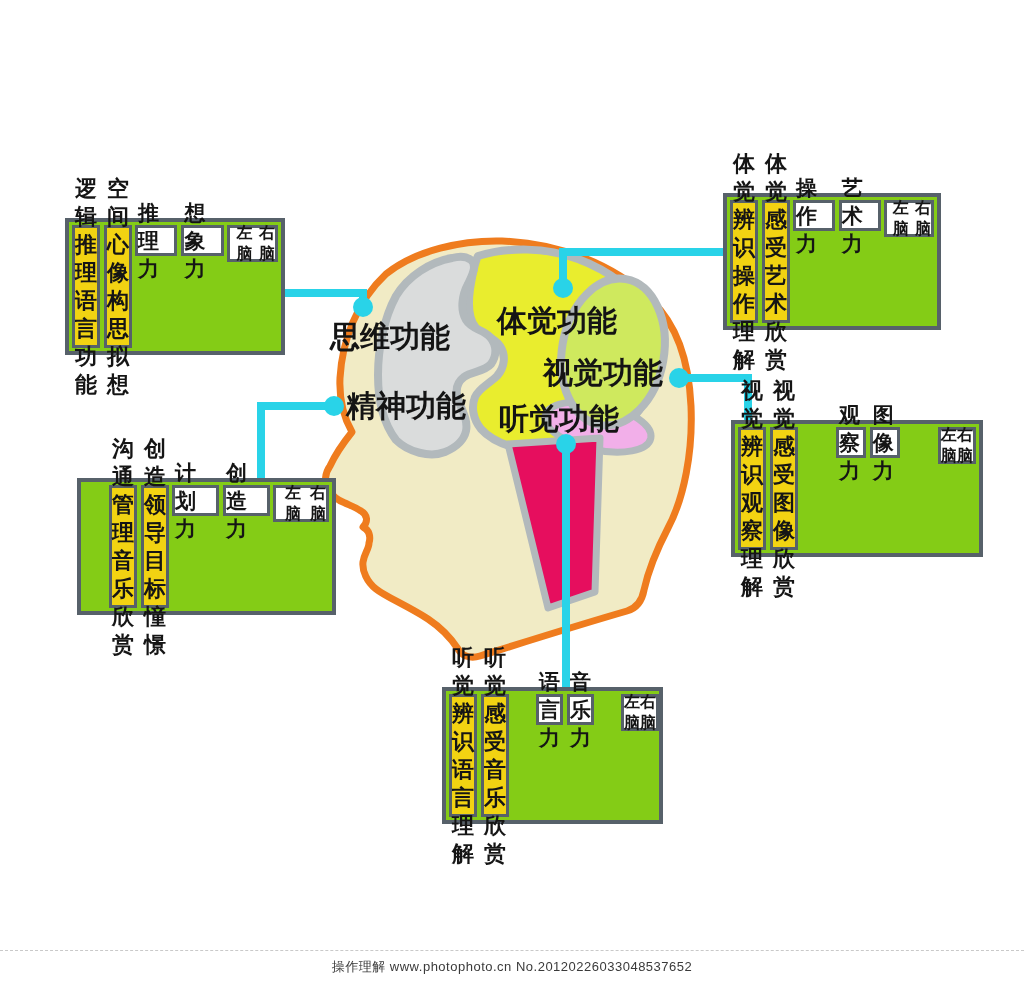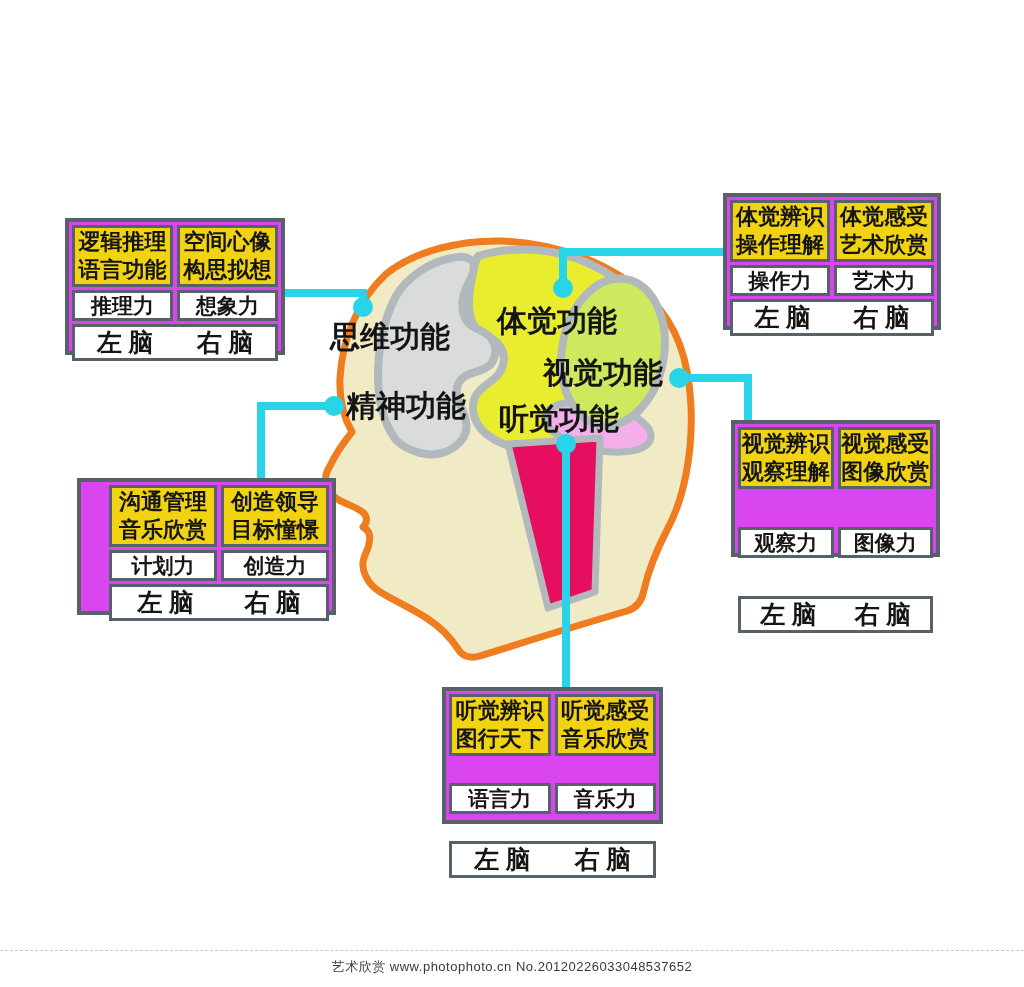--- a/index.html
+++ b/index.html
@@ -6,44 +6,44 @@
   .canvas {
     position:relative; width:1024px; height:987px; margin:0 auto;
     background:#ffffff; overflow:hidden;
     font-family:"Liberation Serif", serif;
   }
   .canvas svg { position:absolute; left:0; top:0; }
 
   
   .infobox {
     position:absolute; box-sizing:border-box;
-    background:#d946ef; border:4px solid #57616a;
-    padding:3px; display:flex; flex-direction:column; gap:3px;
+    background:#84cc16; border:4px solid #57616a;
+    padding:3px; display:flex; gap:3px;
   }
   .row-head { flex:1; display:flex; gap:4px; }
   .cell-head {
     flex:1; border:3px solid #57616a; background:#f2d312;
     display:flex; flex-direction:column; justify-content:center; align-items:center;
     font-weight:bold; font-size:22px; line-height:28px; color:#151515; text-align:center;
   }
   .row-ability { display:flex; gap:4px; height:31px;border-radius:12px; }
   .cell-ability {
     flex:1; border:3px solid #57616a; background:#ffffff;
     display:flex; justify-content:center; align-items:center;
     font-weight:bold; font-size:21px; color:#151515;
   }
   .row-sides {
     height:31px; border:3px solid #57616a; background:#ffffff;
     display:flex; justify-content:space-around; align-items:center;
-    font-weight:bold; font-size:25px; color:#151515;
+    font-weight:bold; font-size:16px; color:#151515;text-align:right;
   }
   .box-top-left     { left:65px;  top:218px; width:220px; height:137px; }
   .box-left-middle  { left:77px;  top:478px; width:259px; height:137px;padding-left:28px; }
   .box-top-right    { left:723px; top:193px; width:218px; height:137px; }
-  .box-right-middle { left:731px; top:420px; width:209px; height:137px;gap:38px; }
+  .box-right-middle { left:731px; top:420px; width:252px; height:137px;gap:38px; }
   .box-bottom       { left:442px; top:687px; width:221px; height:137px;gap:27px; }
 
   
   .brain-label {
     position:absolute; font-weight:bold; font-size:30px; line-height:34px;
     color:#141414; white-space:nowrap; letter-spacing:0px;
   }
   .lbl-thinking { left:330px; top:320px; }
   .lbl-spirit   { left:346px; top:389px; }
   .lbl-somatic  { left:497px; top:304px; }
@@ -227,32 +227,32 @@
     <div class="row-sides">
       <span>左 脑</span>
       <span>右 脑</span>
     </div>
   </div>
 
   <div class="infobox box-bottom">
     <div class="row-head">
       <div class="cell-head">
         <span>听觉辨识</span>
-        <span>图行天下</span>
+        <span>语言理解</span>
       </div>
       <div class="cell-head">
         <span>听觉感受</span>
         <span>音乐欣赏</span>
       </div>
     </div>
     <div class="row-ability">
       <div class="cell-ability">语言力</div>
       <div class="cell-ability">音乐力</div>
     </div>
     <div class="row-sides">
       <span>左 脑</span>
       <span>右 脑</span>
     </div>
   </div>
 
   <div class="cut-line"></div>
-  <div class="watermark">艺术欣赏 www.photophoto.cn  No.20120226033048537652</div>
+  <div class="watermark">操作理解 www.photophoto.cn  No.20120226033048537652</div>
 </div>
 
 </body></html>

